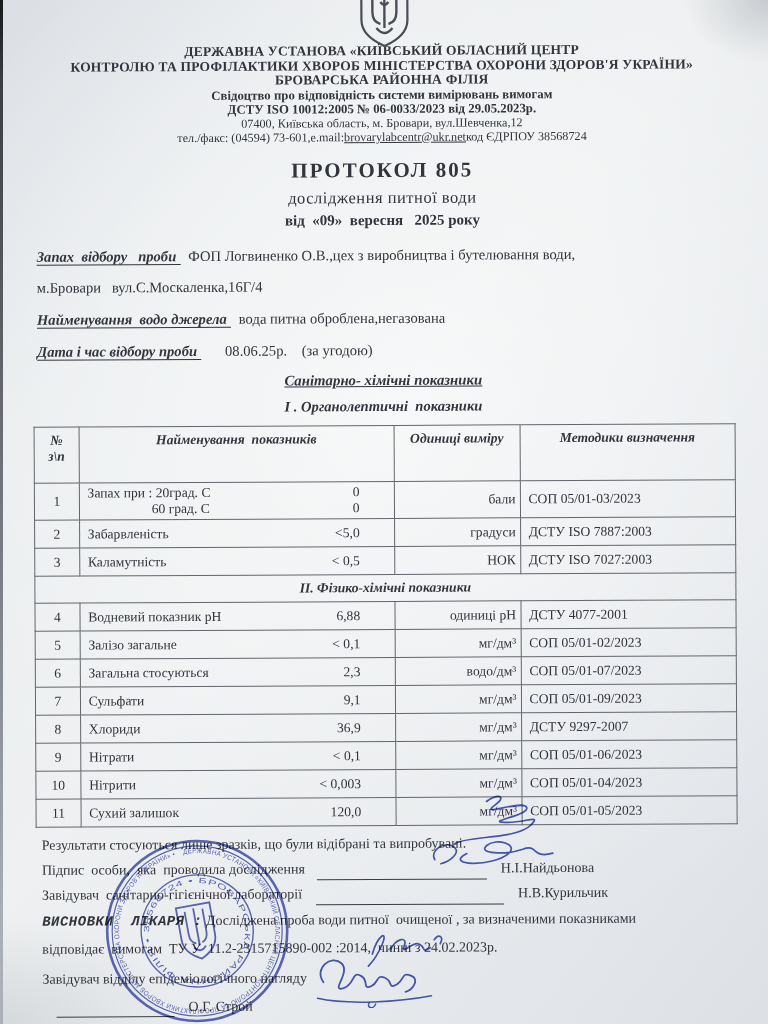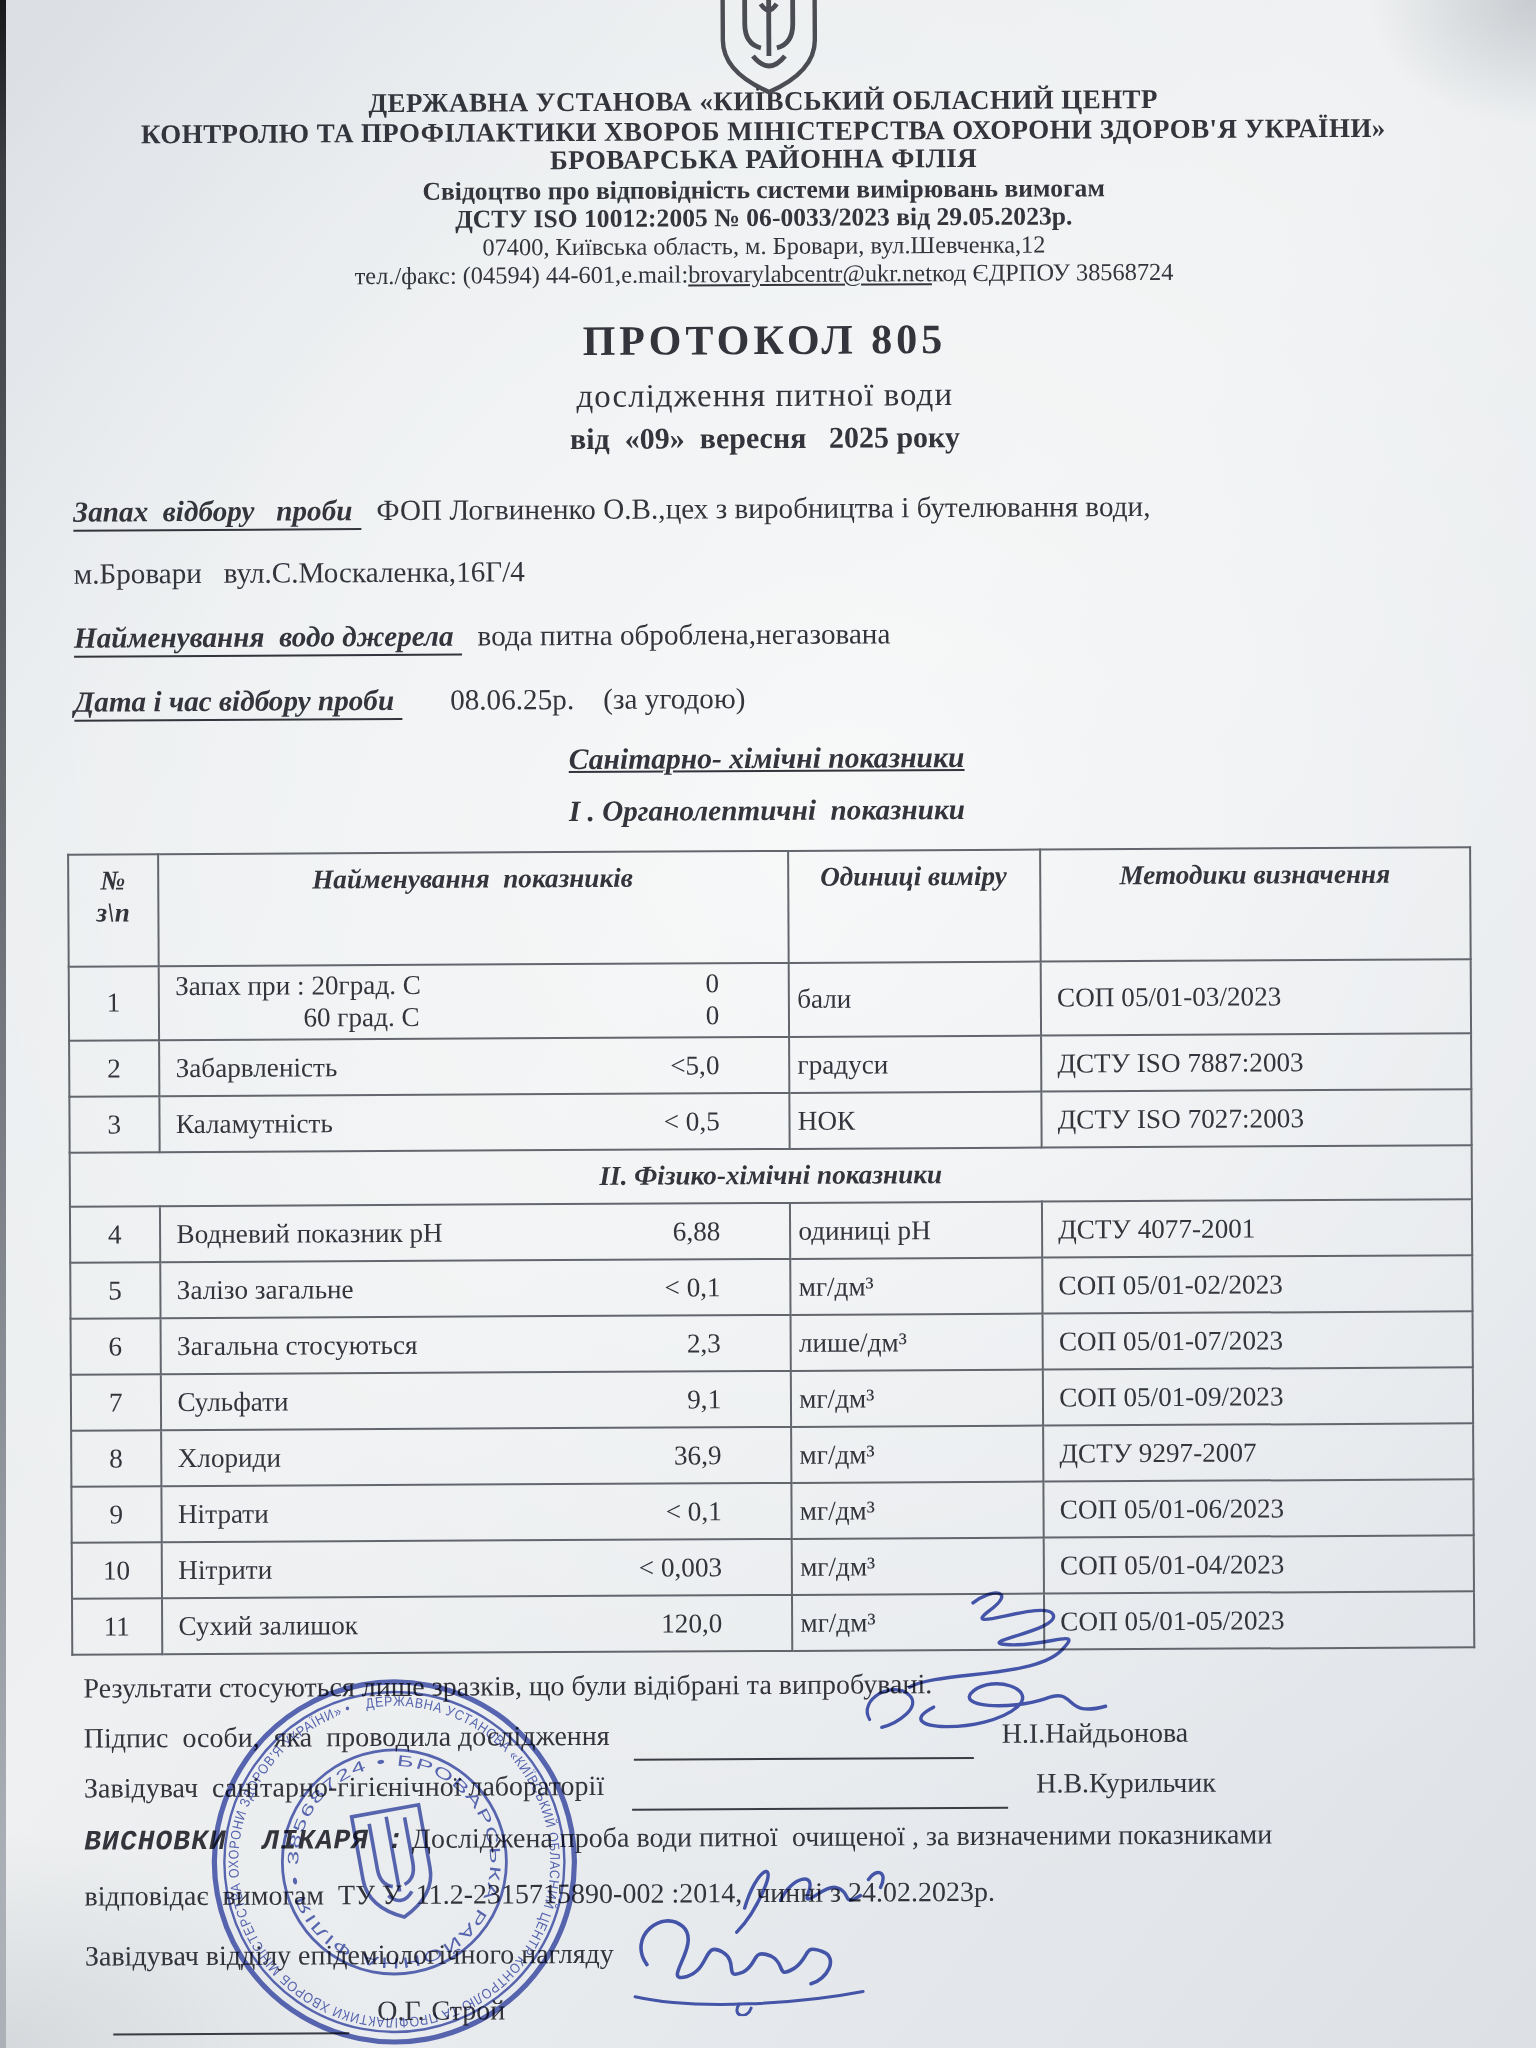--- a/index.html
+++ b/index.html
@@ -33,21 +33,21 @@
   .sec-organo{font-weight:bold;font-style:italic;font-size:14.6px;margin-top:9px;}
   table.res{border-collapse:collapse;margin:10px 0 0 34px;table-layout:fixed;width:702px;font-size:13.6px;}
   table.res td{border:1px solid #63666d;vertical-align:middle;padding:2px 4px;}
   table.res tr.hrow td{vertical-align:top;height:48px;padding-top:5px;font-weight:bold;font-style:italic;}
   .col-num{width:44px;}.col-name{width:310px;}.col-unit{width:124px;}.col-method{width:212px;}
   td.c-num{text-align:center;}
   td.c-name{padding-left:8px !important;}
   .nv{display:flex;justify-content:space-between;align-items:baseline;}
   .nv .val{padding-right:30px;}
   .nv .nm2{padding-left:64px;}
-  td.c-unit{text-align:left;}
+  td.c-unit{text-align:right;}
   td.c-method{padding-left:8px !important;}
   tr.secrow td{text-align:center;font-weight:bold;font-style:italic;height:24px;padding:1px;}
   tr.r{height:28px;}
   .footer{margin:7px 30px 0 40px;font-size:14px;line-height:1.55;}
   .signrow{display:flex;align-items:flex-end;margin-top:3px;}
   .sline{display:inline-block;border-bottom:1.2px solid #3a3b43;height:14px;}
   .sname{margin-left:14px;text-align:center;}
   .concl-label{font-weight:bold;font-style:italic;letter-spacing:.5px;font-family:Liberation Mono, monospace;}
   .sig{position:absolute;mix-blend-mode:multiply;opacity:.9;}
   .stamp{position:absolute;left:95px;top:830px;mix-blend-mode:multiply;opacity:.82;transform:rotate(-10deg);}
@@ -74,21 +74,21 @@
       </g>
     </svg>
 
     <div class="center" style="padding-top:44px;">
       <div class="hdr1">ДЕРЖАВНА УСТАНОВА  «КИЇВСЬКИЙ ОБЛАСНИЙ  ЦЕНТР</div>
       <div class="hdr1">КОНТРОЛЮ ТА ПРОФІЛАКТИКИ ХВОРОБ МІНІСТЕРСТВА ОХОРОНИ ЗДОРОВ'Я УКРАЇНИ»</div>
       <div class="hdr1">БРОВАРСЬКА РАЙОННА ФІЛІЯ</div>
       <div class="hdr2">Свідоцтво  про відповідність системи вимірювань вимогам</div>
       <div class="hdr2">ДСТУ  ISO 10012:2005 № 06-0033/2023 від 29.05.2023р.</div>
       <div class="hdr-small">07400, Київська область, м. Бровари, вул.Шевченка,12</div>
-      <div class="hdr-small"><span>тел./факс: (04594) 44-601,e.mail:</span><span class="email-u">brovarylabcentr@ukr.net</span><span>код ЄДРПОУ 38568724</span></div>
+      <div class="hdr-small"><span>тел./факс: (04594) 73-601,e.mail:</span><span class="email-u">brovarylabcentr@ukr.net</span><span>код ЄДРПОУ 38568724</span></div>
 
       <div class="protocol-title">ПРОТОКОЛ  805</div>
       <div class="protocol-sub">дослідження питної води</div>
       <div class="protocol-date pre">від  «09»  вересня   2025 року</div>
     </div>
 
     <div class="fields">
       <div class="fieldline">
         <span class="flabel pre">Запах  відбору   проби</span><span class="fval pre">ФОП Логвиненко О.В.,цех з виробництва і бутелювання води,</span>
         <span class="fval2 pre">м.Бровари   вул.С.Москаленка,16Г/4</span>
@@ -183,21 +183,21 @@
             <td class="c-method">СОП 05/01-02/2023</td>
           </tr>
           <tr class="r">
             <td class="c-num">6</td>
             <td class="c-name">
               <div class="nv">
                 <span class="nm">Загальна стосуються</span>
                 <span class="val">2,3</span>
               </div>
             </td>
-            <td class="c-unit">лише/дм³</td>
+            <td class="c-unit">водо/дм³</td>
             <td class="c-method">СОП 05/01-07/2023</td>
           </tr>
           <tr class="r">
             <td class="c-num">7</td>
             <td class="c-name">
               <div class="nv">
                 <span class="nm">Сульфати</span>
                 <span class="val">9,1</span>
               </div>
             </td>

